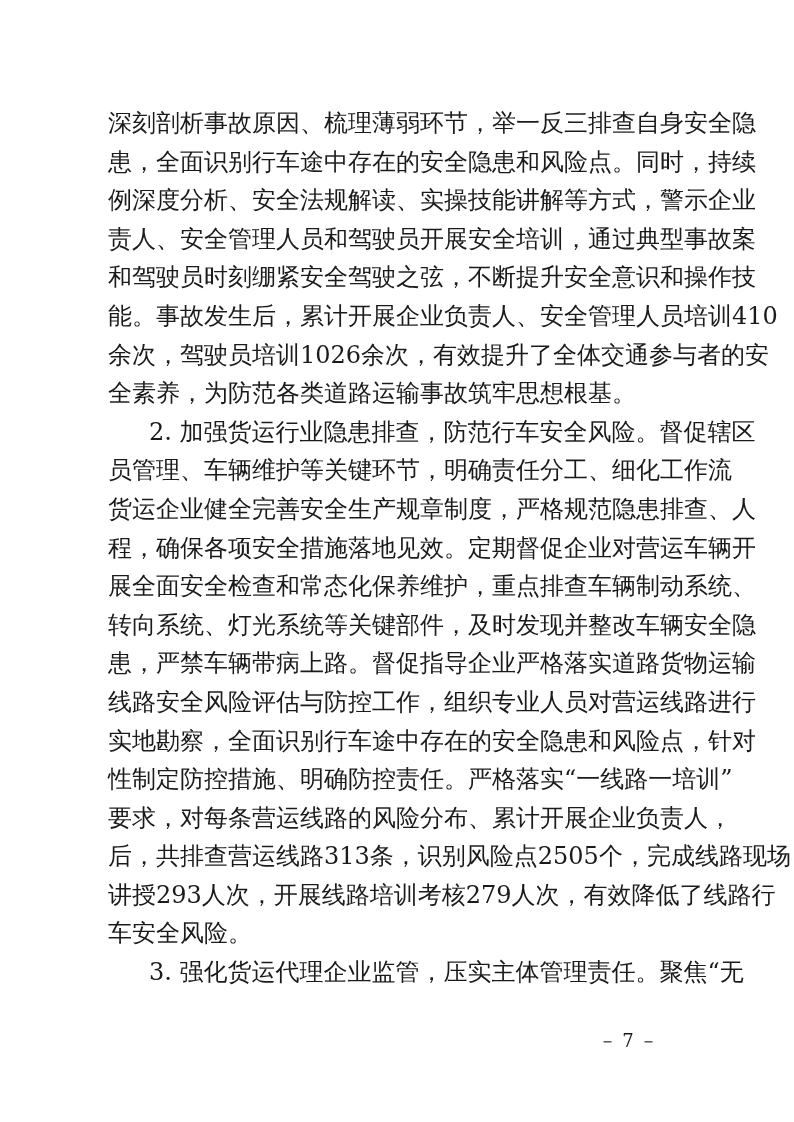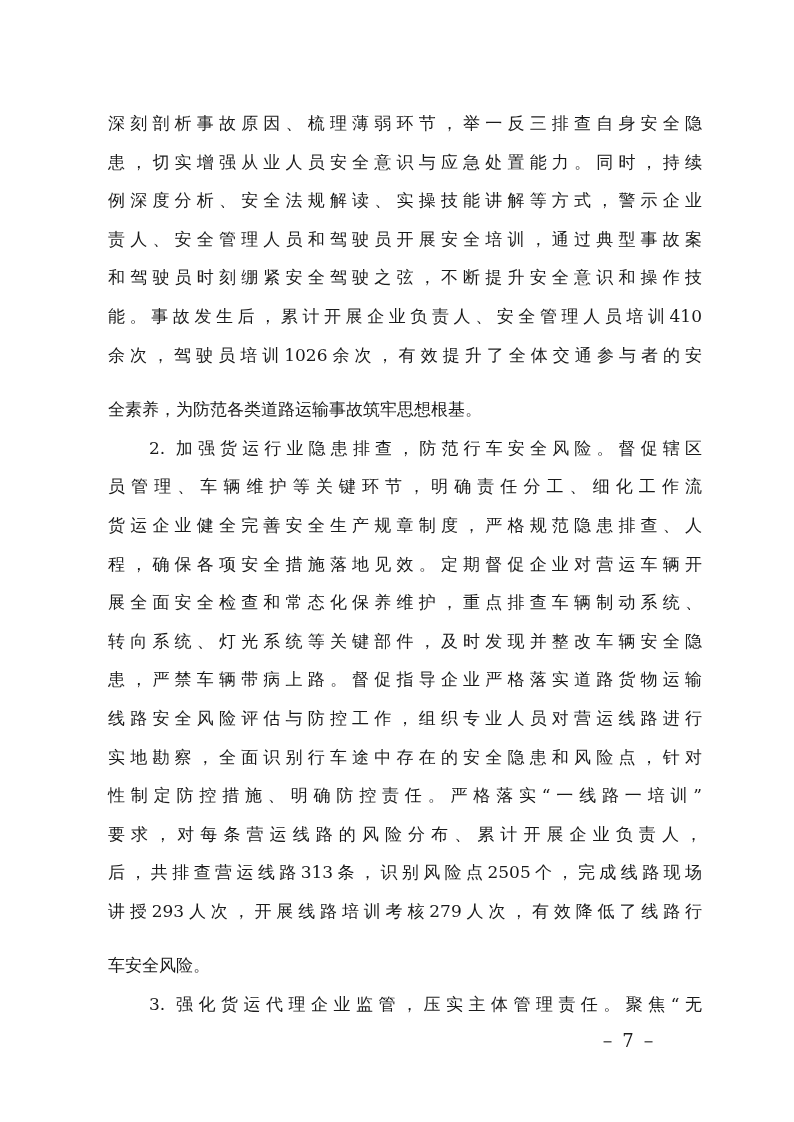--- a/index.html
+++ b/index.html
@@ -23,29 +23,28 @@
     }
     .body-text {
       position: absolute;
       left: 108px;
       top: 104px;
       width: 594px;
     }
     .line {
       height: 38.6px;
       line-height: 38.6px;
-      font-size: 17px;
+      font-size: 24px;
       white-space: nowrap;
       text-align: justify;
       text-align-last: justify;
       letter-spacing: 0;
     }
     .line.last {
       text-align-last: left;
-      margin-top: 16px;
     }
     .line.indent {
       padding-left: 41px;
     }
     .page-number {
       position: absolute;
       left: 596px;
       top: 1028px;
       width: 64px;
       text-align: center;
@@ -55,21 +54,21 @@
     }
   </style>
 </head>
 <body>
 
 <div class="page">
   <div class="body-text">
 
     <div>
       <div class="line">深刻剖析事故原因、梳理薄弱环节，举一反三排查自身安全隐</div>
-      <div class="line">患，切实增强从业人员安全意识与应急处置能力。同时，持续</div>
+      <div class="line">患，全面识别行车途中存在的安全隐患和风险点。同时，持续</div>
       <div class="line">例深度分析、安全法规解读、实操技能讲解等方式，警示企业</div>
       <div class="line">责人、安全管理人员和驾驶员开展安全培训，通过典型事故案</div>
       <div class="line">和驾驶员时刻绷紧安全驾驶之弦，不断提升安全意识和操作技</div>
       <div class="line">能。事故发生后，累计开展企业负责人、安全管理人员培训410</div>
       <div class="line">余次，驾驶员培训1026余次，有效提升了全体交通参与者的安</div>
       <div class="line last">全素养，为防范各类道路运输事故筑牢思想根基。</div>
     </div>
 
     <div>
       <div class="line indent">2. 加强货运行业隐患排查，防范行车安全风险。督促辖区</div>

